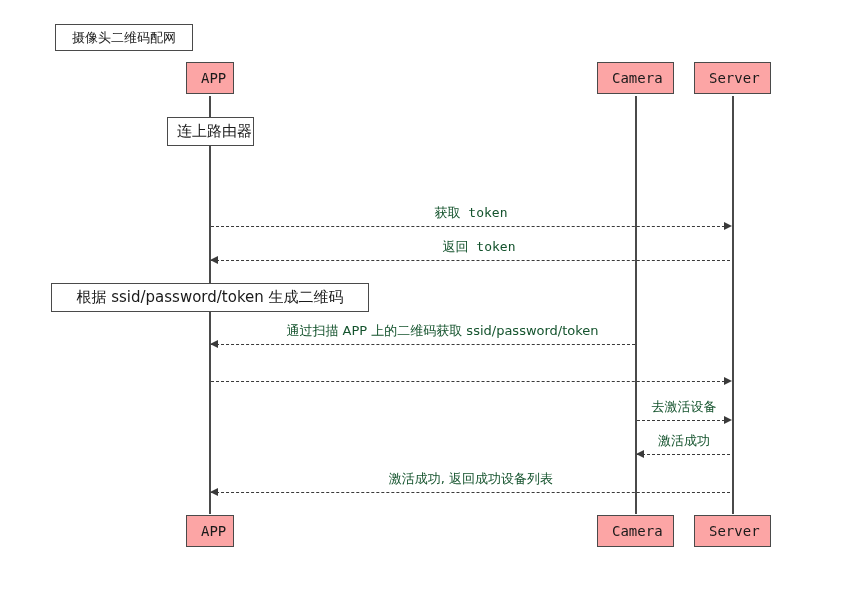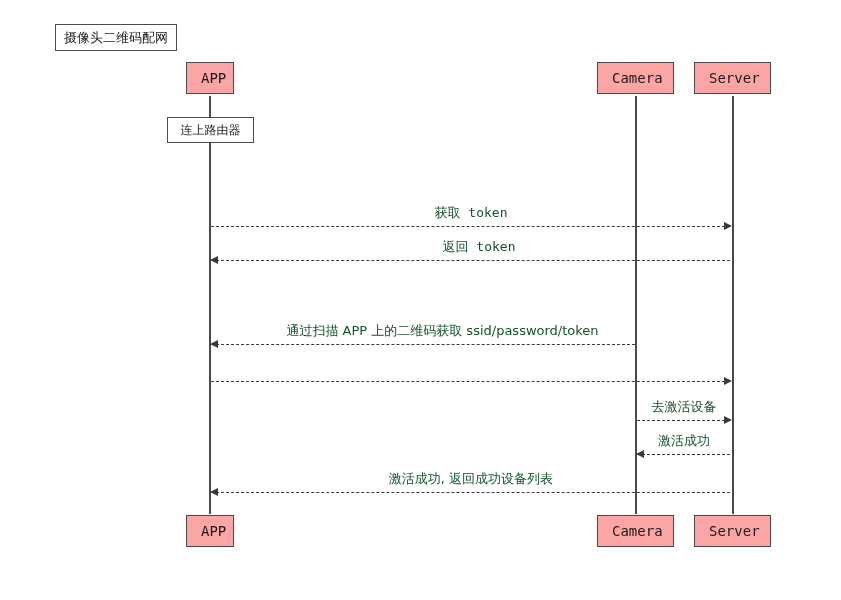--- a/index.html
+++ b/index.html
@@ -18,21 +18,21 @@
     background: #ffffff;
     overflow: hidden;
   }
   
   .title-box {
     position: absolute;
     border: 1px solid #4a4a4a;
     background: #ffffff;
     font-size: 13px;
     line-height: 1;
-    padding: 6px 8px;
+    padding: 6px 16px;
     white-space: nowrap;
     font-family: "DejaVu Sans", "Liberation Sans", sans-serif;
   }
   
   .participant {
     position: absolute;
     border: 1px solid #4a4a4a;
     background: #fca5a5;
     font-size: 14px;
     line-height: 1;
@@ -45,21 +45,21 @@
   .lifeline {
     position: absolute;
     width: 2px;
     background: #4a4a4a;
   }
   
   .note {
     position: absolute;
     border: 1px solid #4a4a4a;
     background: #ffffff;
-    font-size: 12px;
+    font-size: 15px;
     line-height: 1;
     padding: 6px 9px;
     white-space: nowrap;
     box-sizing: border-box;
     font-family: "DejaVu Sans", "Liberation Sans", sans-serif;
     text-align: center;
   }
   
   .msg-line {
     position: absolute;
@@ -115,20 +115,21 @@
 
 
   <div class="msg-label mono" style="left:211px; top:206px; width:520px;">获取 token</div>
   <div class="msg-line" style="left:211px; top:226px; width:519px;"></div>
   <div class="arrowhead right" style="left:724px; top:222px;"></div>
 
   <div class="msg-label mono" style="left:211px; top:240px; width:520px;padding-left:8px;">返回 token</div>
   <div class="msg-line" style="left:211px; top:260px; width:519px;"></div>
   <div class="arrowhead left" style="left:210px; top:256px;"></div>
 
+  <div class="note" style="left:51px; top:283px; width:318px;">根据 ssid/password/token 生成二维码</div>
 
   <div class="msg-label" style="left:213px; top:324px; width:459px;">通过扫描 APP 上的二维码获取 ssid/password/token</div>
   <div class="msg-line" style="left:211px; top:344px; width:424px;"></div>
   <div class="arrowhead left" style="left:210px; top:340px;"></div>
 
   <div class="msg-line" style="left:211px; top:381px; width:519px;"></div>
   <div class="arrowhead right" style="left:724px; top:377px;"></div>
 
   <div class="msg-label" style="left:637px; top:400px; width:94px;">去激活设备</div>
   <div class="msg-line" style="left:637px; top:420px; width:93px;"></div>

